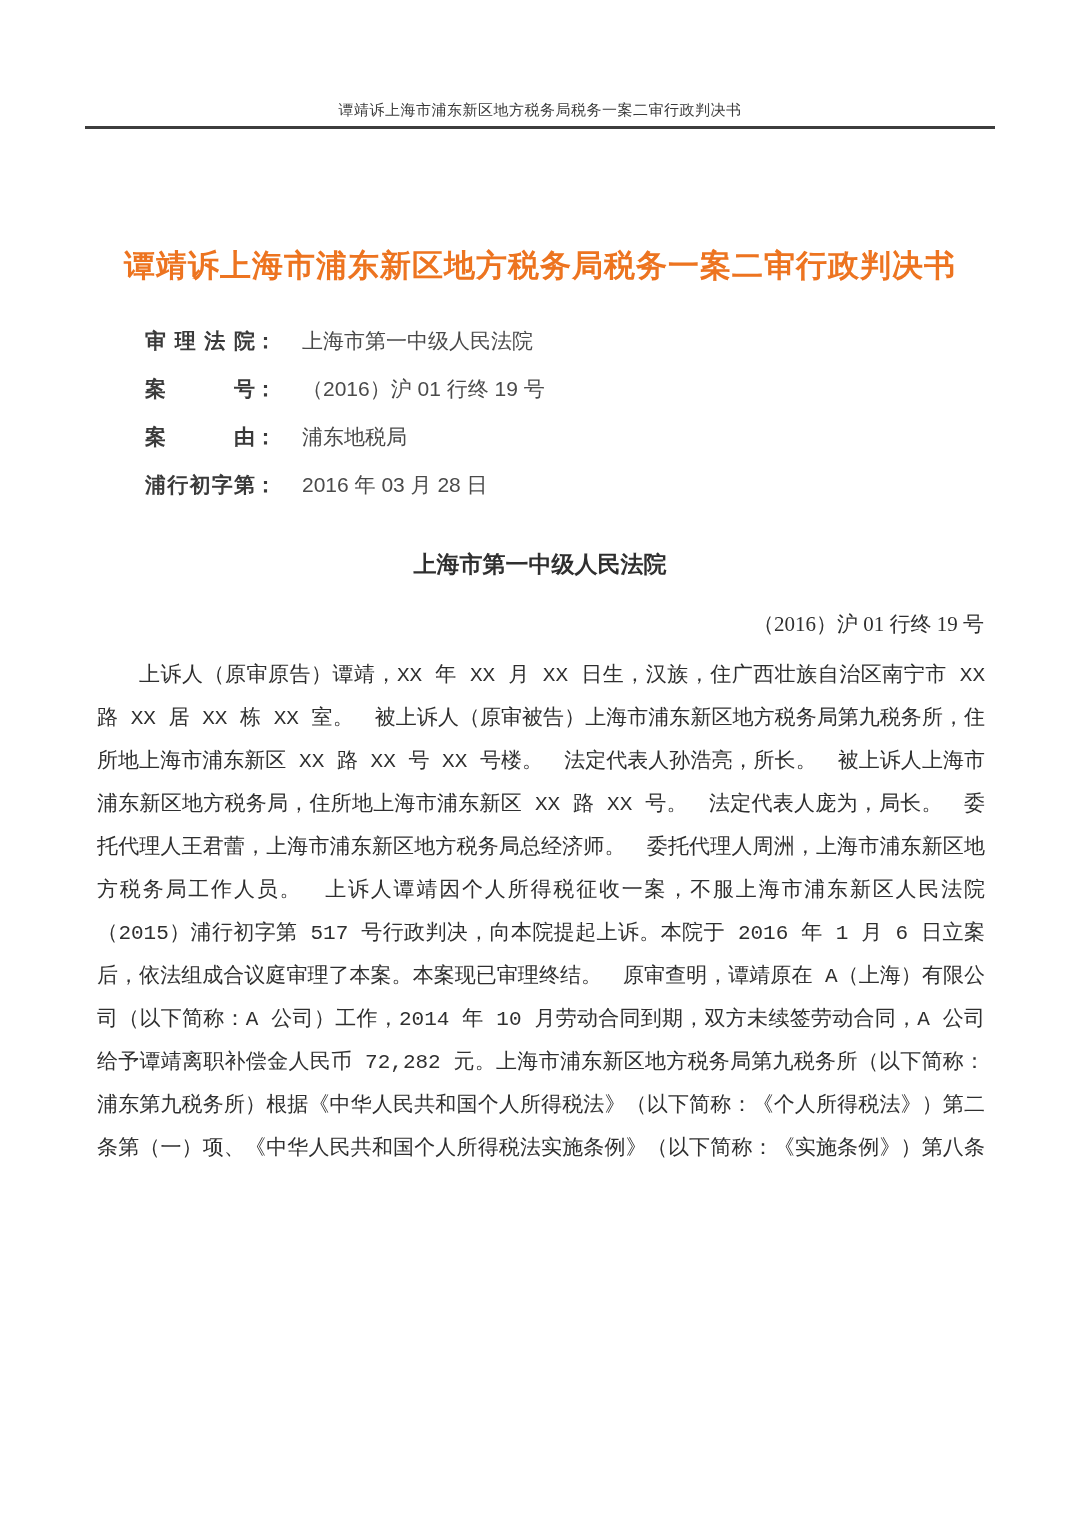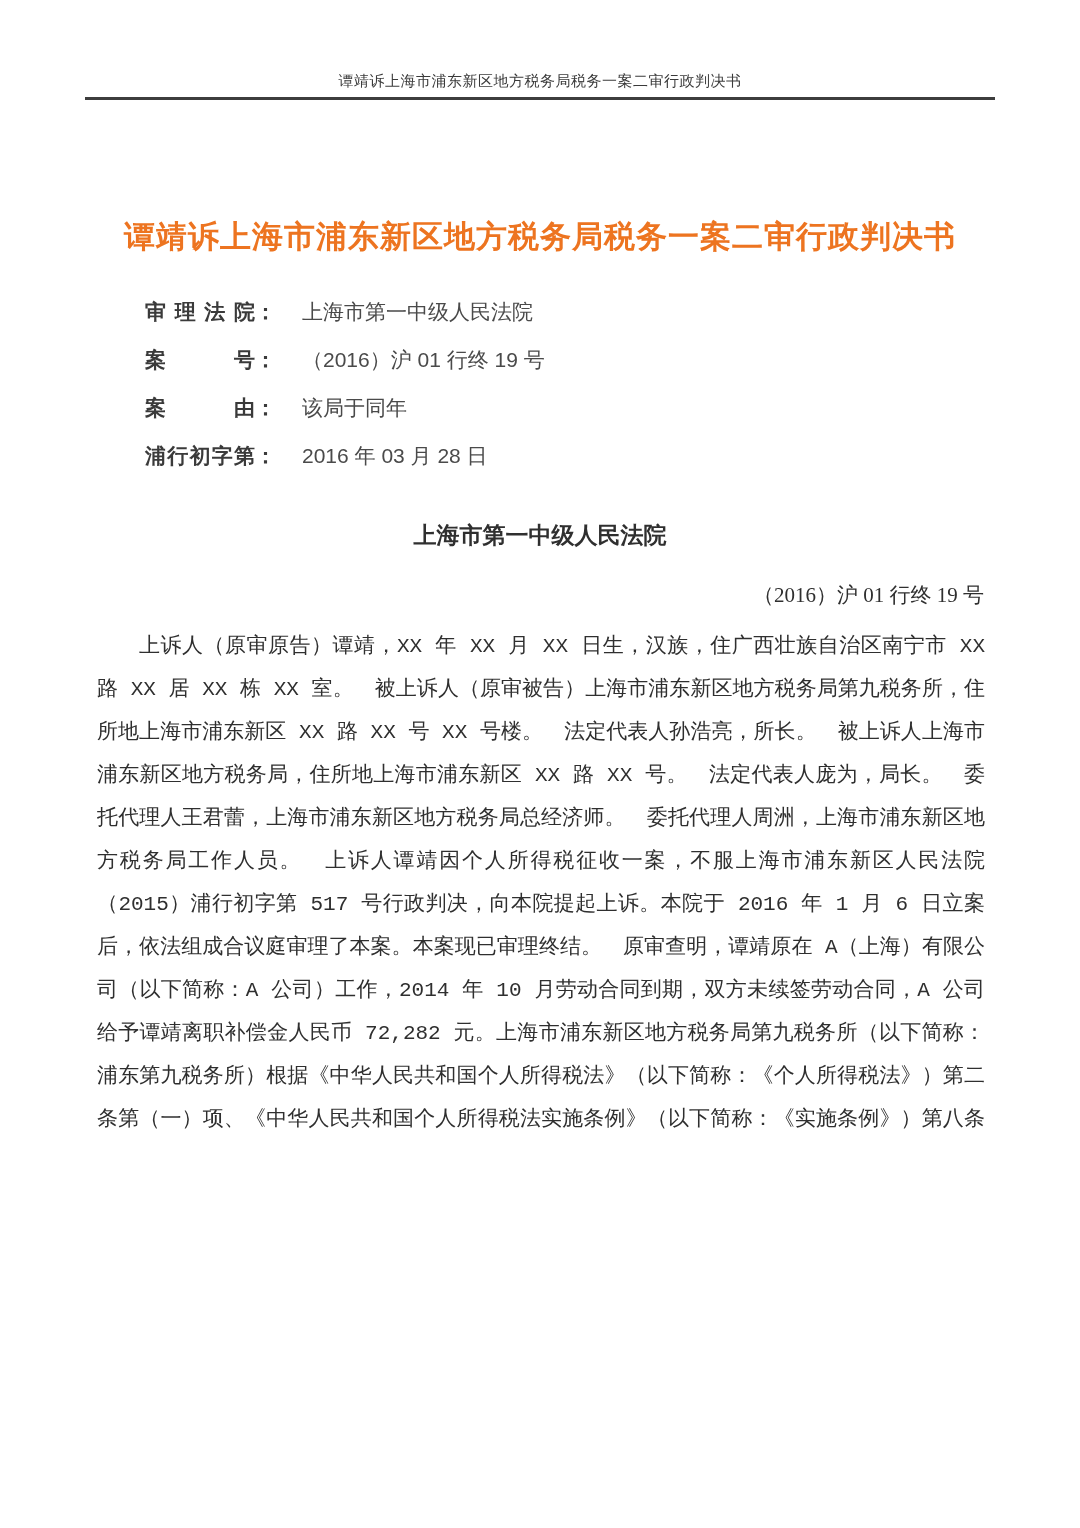--- a/index.html
+++ b/index.html
@@ -7,20 +7,21 @@
   body {
     font-family: "Liberation Sans", sans-serif;
     width: 1080px;
   }
   .page {
     position: relative;
     width: 1080px;
     height: 1136px;
     background: #ffffff;
     overflow: hidden;
+    margin-top: 29px;
   }
   
   .running-header {
     margin: 0 85px;
     padding-top: 72px;
     padding-bottom: 6px;
     text-align: center;
     font-size: 15px;
     letter-spacing: 0.5px;
     color: #3a3a3a;
@@ -128,21 +129,21 @@
       <span class="meta-value">上海市第一中级人民法院</span>
     </div>
     <div class="meta-row">
       <span class="meta-label">案号</span>
         <span class="meta-colon">：</span>
       <span class="meta-value">（2016）沪 01 行终 19 号</span>
     </div>
     <div class="meta-row">
       <span class="meta-label">案由</span>
         <span class="meta-colon">：</span>
-      <span class="meta-value">该局于同年</span>
+      <span class="meta-value">浦东地税局</span>
     </div>
     <div class="meta-row">
       <span class="meta-label">浦行初字第</span>
         <span class="meta-colon">：</span>
       <span class="meta-value">2016 年 03 月 28 日</span>
     </div>
   </div>
 
   <div class="court-name">上海市第一中级人民法院</div>
 

